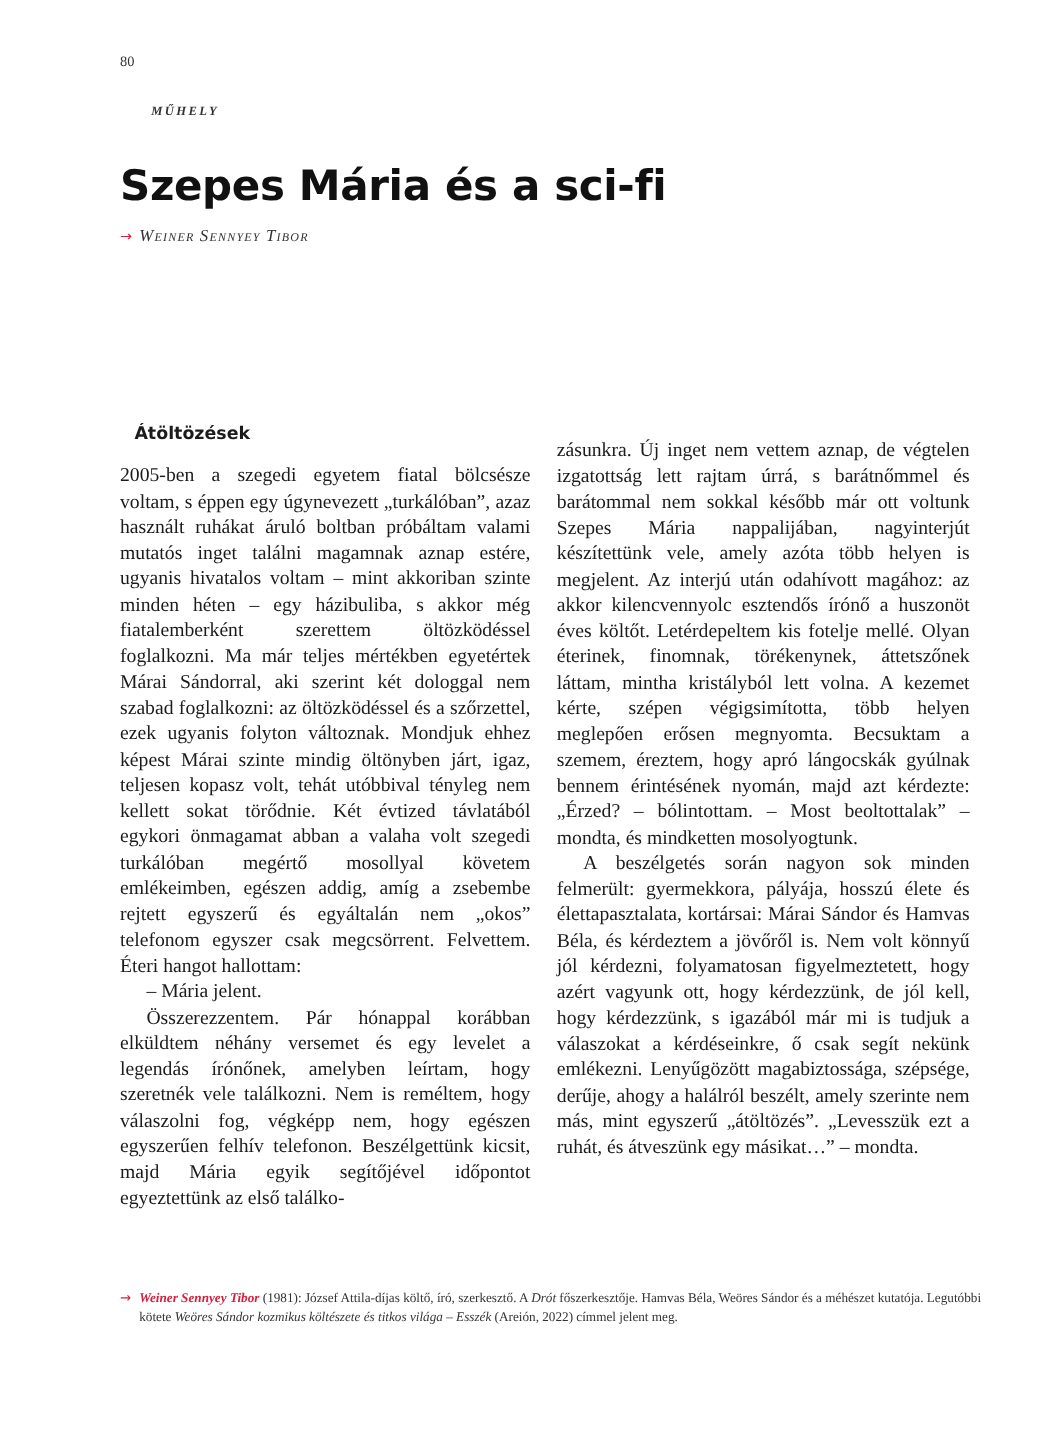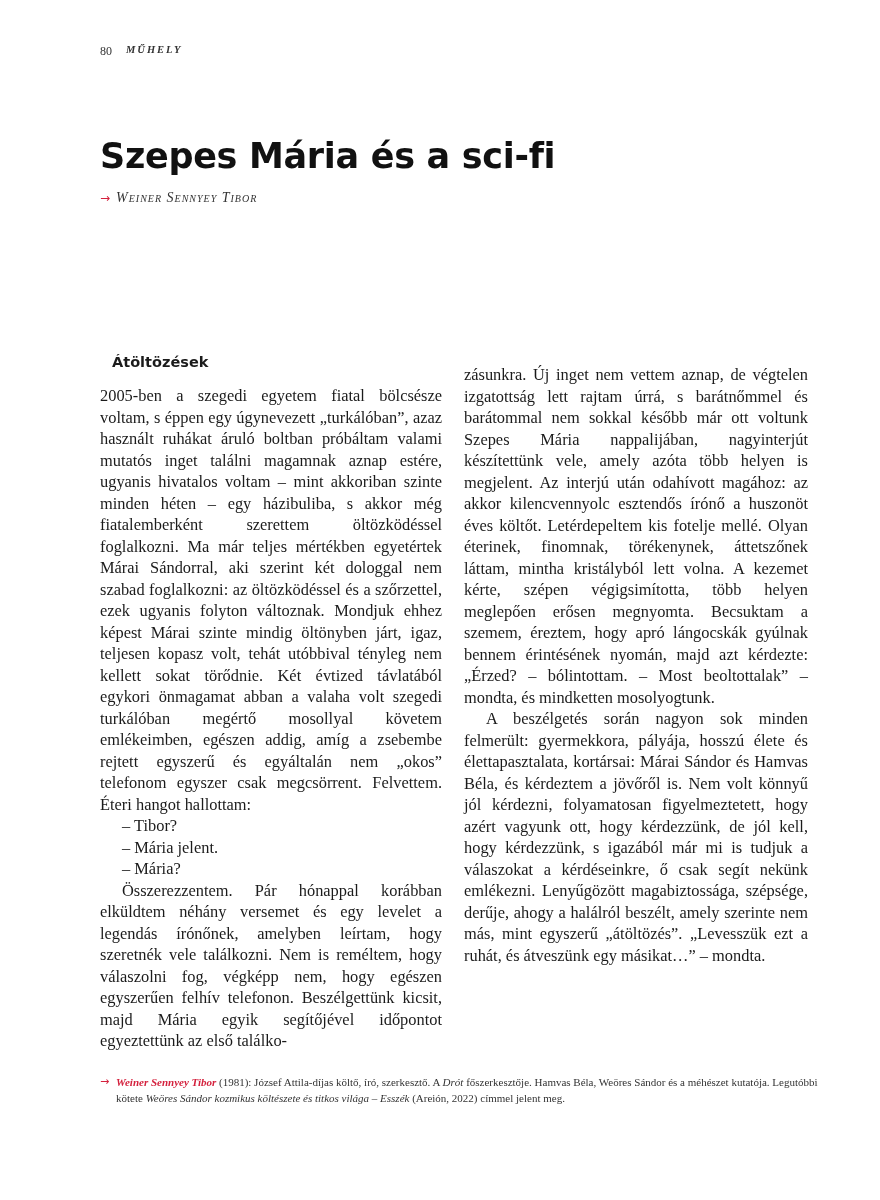--- a/index.html
+++ b/index.html
@@ -6,21 +6,21 @@
     body {
       width: 880px; height: 1200px; position: relative; overflow: hidden;
       font-family: "DejaVu Serif", serif; color: #1a1a1a;
     }
     .running-head {
       position: absolute; left: 100px; top: 44px;
       font-family: "Liberation Serif", serif; font-size: 12px; color: #333;
       display: flex; gap: 14px; align-items: flex-start;
     }
     .running-head .section {
-      font-style: italic; letter-spacing: 2px; font-size: 10.5px; font-weight: bold;
+      font-style: italic; letter-spacing: 2px; font-size: 10.5px; font-weight: bold; margin-top: 44px;
     }
     .title {
       position: absolute; left: 100px; top: 136px; margin: 0;
       font-family: "DejaVu Sans", sans-serif; font-weight: bold; font-size: 35px;
       letter-spacing: -0.3px; color: #111;
     }
     .byline {
       position: absolute; left: 100px; top: 190px;
       font-family: "Liberation Serif", serif; font-size: 13px; color: #333;
       display: flex; align-items: baseline; gap: 6px;
@@ -61,23 +61,21 @@
 <h1 class="title">Szepes Mária és a sci-fi</h1>
 
 <div class="byline">
   <span class="arrow">→</span>
   <span class="author">Weiner Sennyey Tibor</span>
 </div>
 
 <div class="col left">
   <h2 class="subhead">Átöltözések</h2>
   <p>2005-ben a szegedi egyetem fiatal bölcsésze voltam, s éppen egy úgynevezett „turkálóban”, azaz használt ruhákat áruló boltban próbáltam valami mutatós inget találni magamnak aznap estére, ugyanis hivatalos voltam – mint akkoriban szinte minden héten – egy házibuliba, s akkor még fiatalemberként szerettem öltözködéssel foglalkozni. Ma már teljes mértékben egyetértek Márai Sándorral, aki szerint két dologgal nem szabad foglalkozni: az öltözködéssel és a szőrzettel, ezek ugyanis folyton változnak. Mondjuk ehhez képest Márai szinte mindig öltönyben járt, igaz, teljesen kopasz volt, tehát utóbbival tényleg nem kellett sokat törődnie. Két évtized távlatából egykori önmagamat abban a valaha volt szegedi turkálóban megértő mosollyal követem emlékeimben, egészen addig, amíg a zsebembe rejtett egyszerű és egyáltalán nem „okos” telefonom egyszer csak megcsörrent. Felvettem. Éteri hangot hallottam:</p>
-  <p class="dialogue">– Tibor?</p>
   <p class="dialogue">– Mária jelent.</p>
-  <p class="dialogue">– Mária?</p>
   <p class="indent">Összerezzentem. Pár hónappal korábban elküldtem néhány versemet és egy levelet a legendás írónőnek, amelyben leírtam, hogy szeretnék vele találkozni. Nem is reméltem, hogy válaszolni fog, végképp nem, hogy egészen egyszerűen felhív telefonon. Beszélgettünk kicsit, majd Mária egyik segítőjével időpontot egyeztettünk az első találko-</p>
 </div>
 
 <div class="col right">
   <p>zásunkra. Új inget nem vettem aznap, de végtelen izgatottság lett rajtam úrrá, s barátnőmmel és barátommal nem sokkal később már ott voltunk Szepes Mária nappalijában, nagyinterjút készítettünk vele, amely azóta több helyen is megjelent. Az interjú után odahívott magához: az akkor kilencvennyolc esztendős írónő a huszonöt éves költőt. Letérdepeltem kis fotelje mellé. Olyan éterinek, finomnak, törékenynek, áttetszőnek láttam, mintha kristályból lett volna. A kezemet kérte, szépen végigsimította, több helyen meglepően erősen megnyomta. Becsuktam a szemem, éreztem, hogy apró lángocskák gyúlnak bennem érintésének nyomán, majd azt kérdezte: „Érzed? – bólintottam. – Most beoltottalak” – mondta, és mindketten mosolyogtunk.</p>
   <p class="indent">A beszélgetés során nagyon sok minden felmerült: gyermekkora, pályája, hosszú élete és élettapasztalata, kortársai: Márai Sándor és Hamvas Béla, és kérdeztem a jövőről is. Nem volt könnyű jól kérdezni, folyamatosan figyelmeztetett, hogy azért vagyunk ott, hogy kérdezzünk, de jól kell, hogy kérdezzünk, s igazából már mi is tudjuk a válaszokat a kérdéseinkre, ő csak segít nekünk emlékezni. Lenyűgözött magabiztossága, szépsége, derűje, ahogy a halálról beszélt, amely szerinte nem más, mint egyszerű „átöltözés”. „Levesszük ezt a ruhát, és átveszünk egy másikat…” – mondta.</p>
 </div>
 
 <div class="footnote">
   <span class="arrow">→</span>

